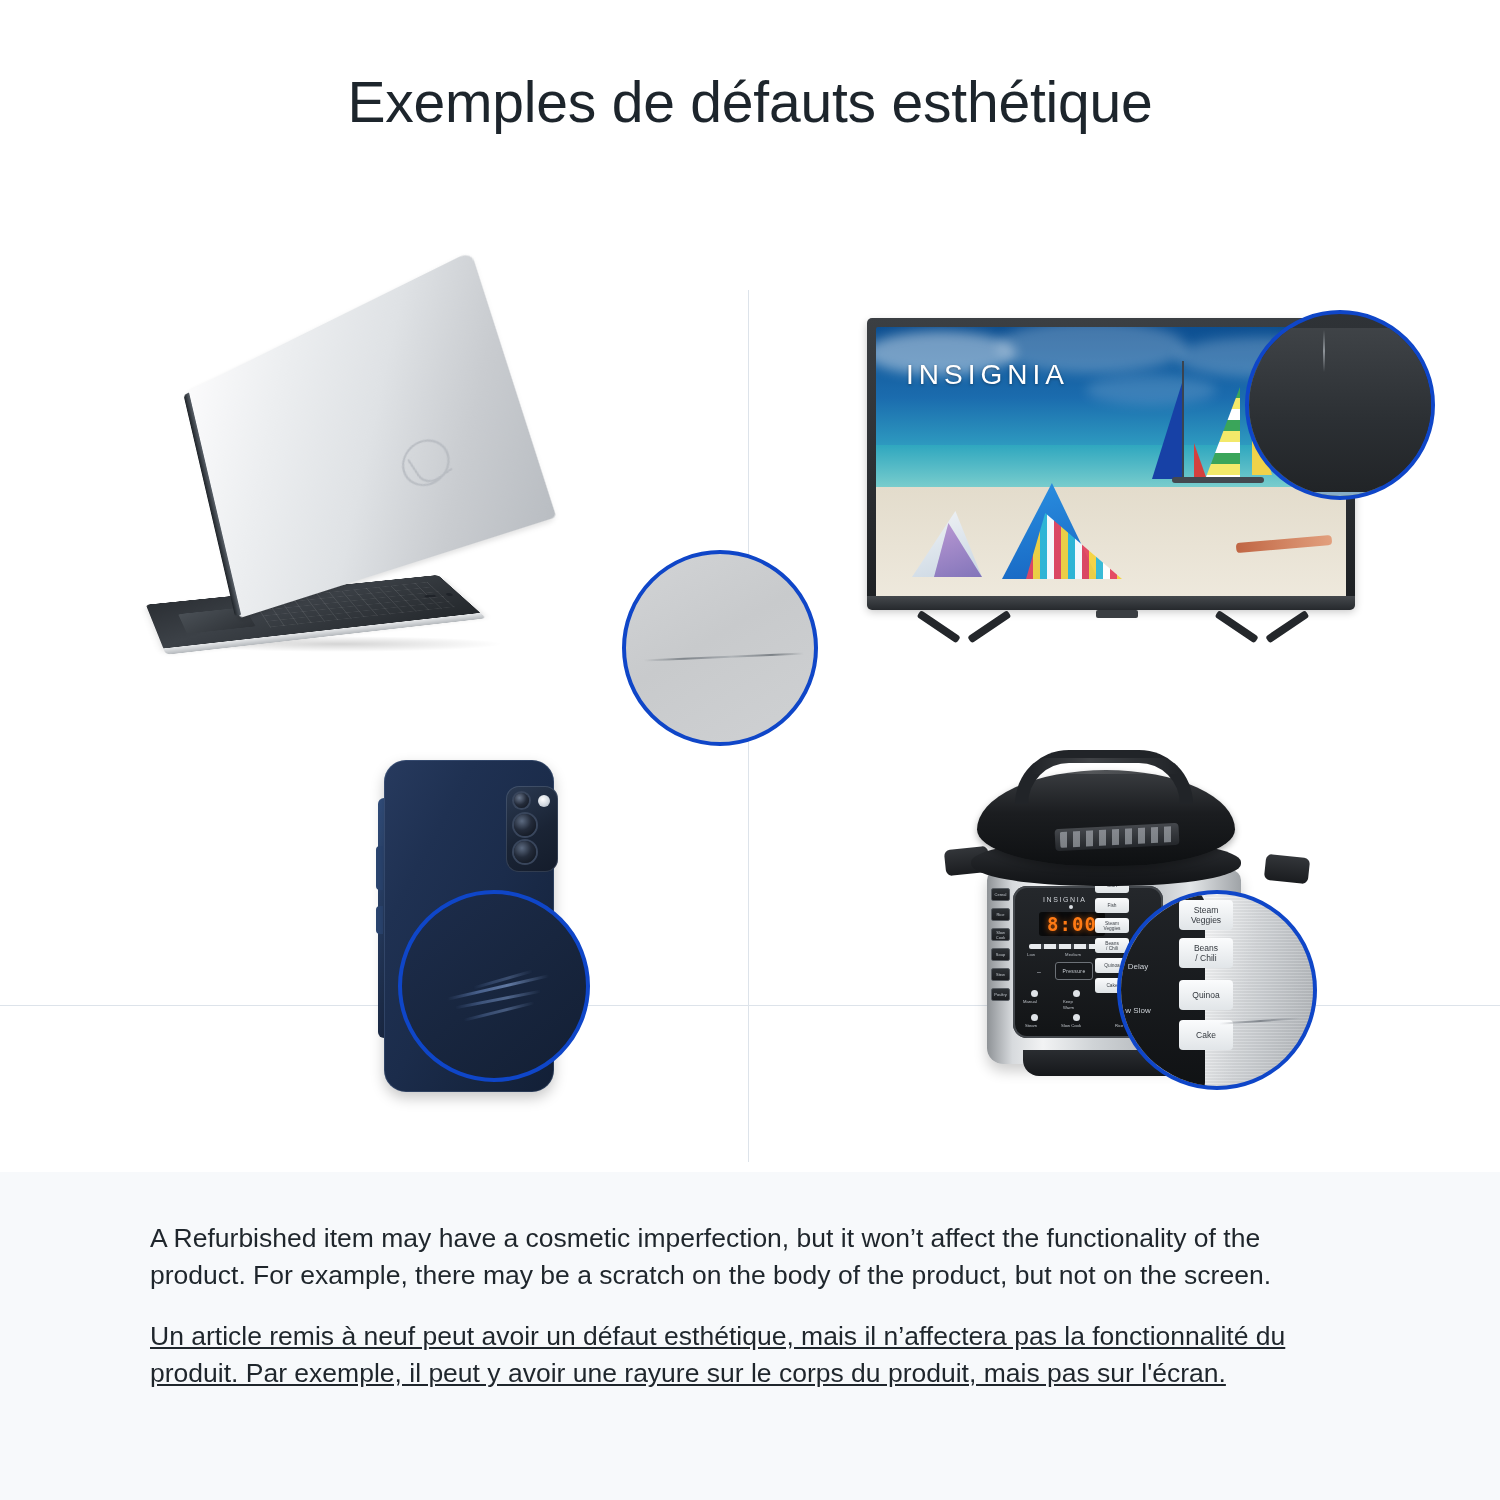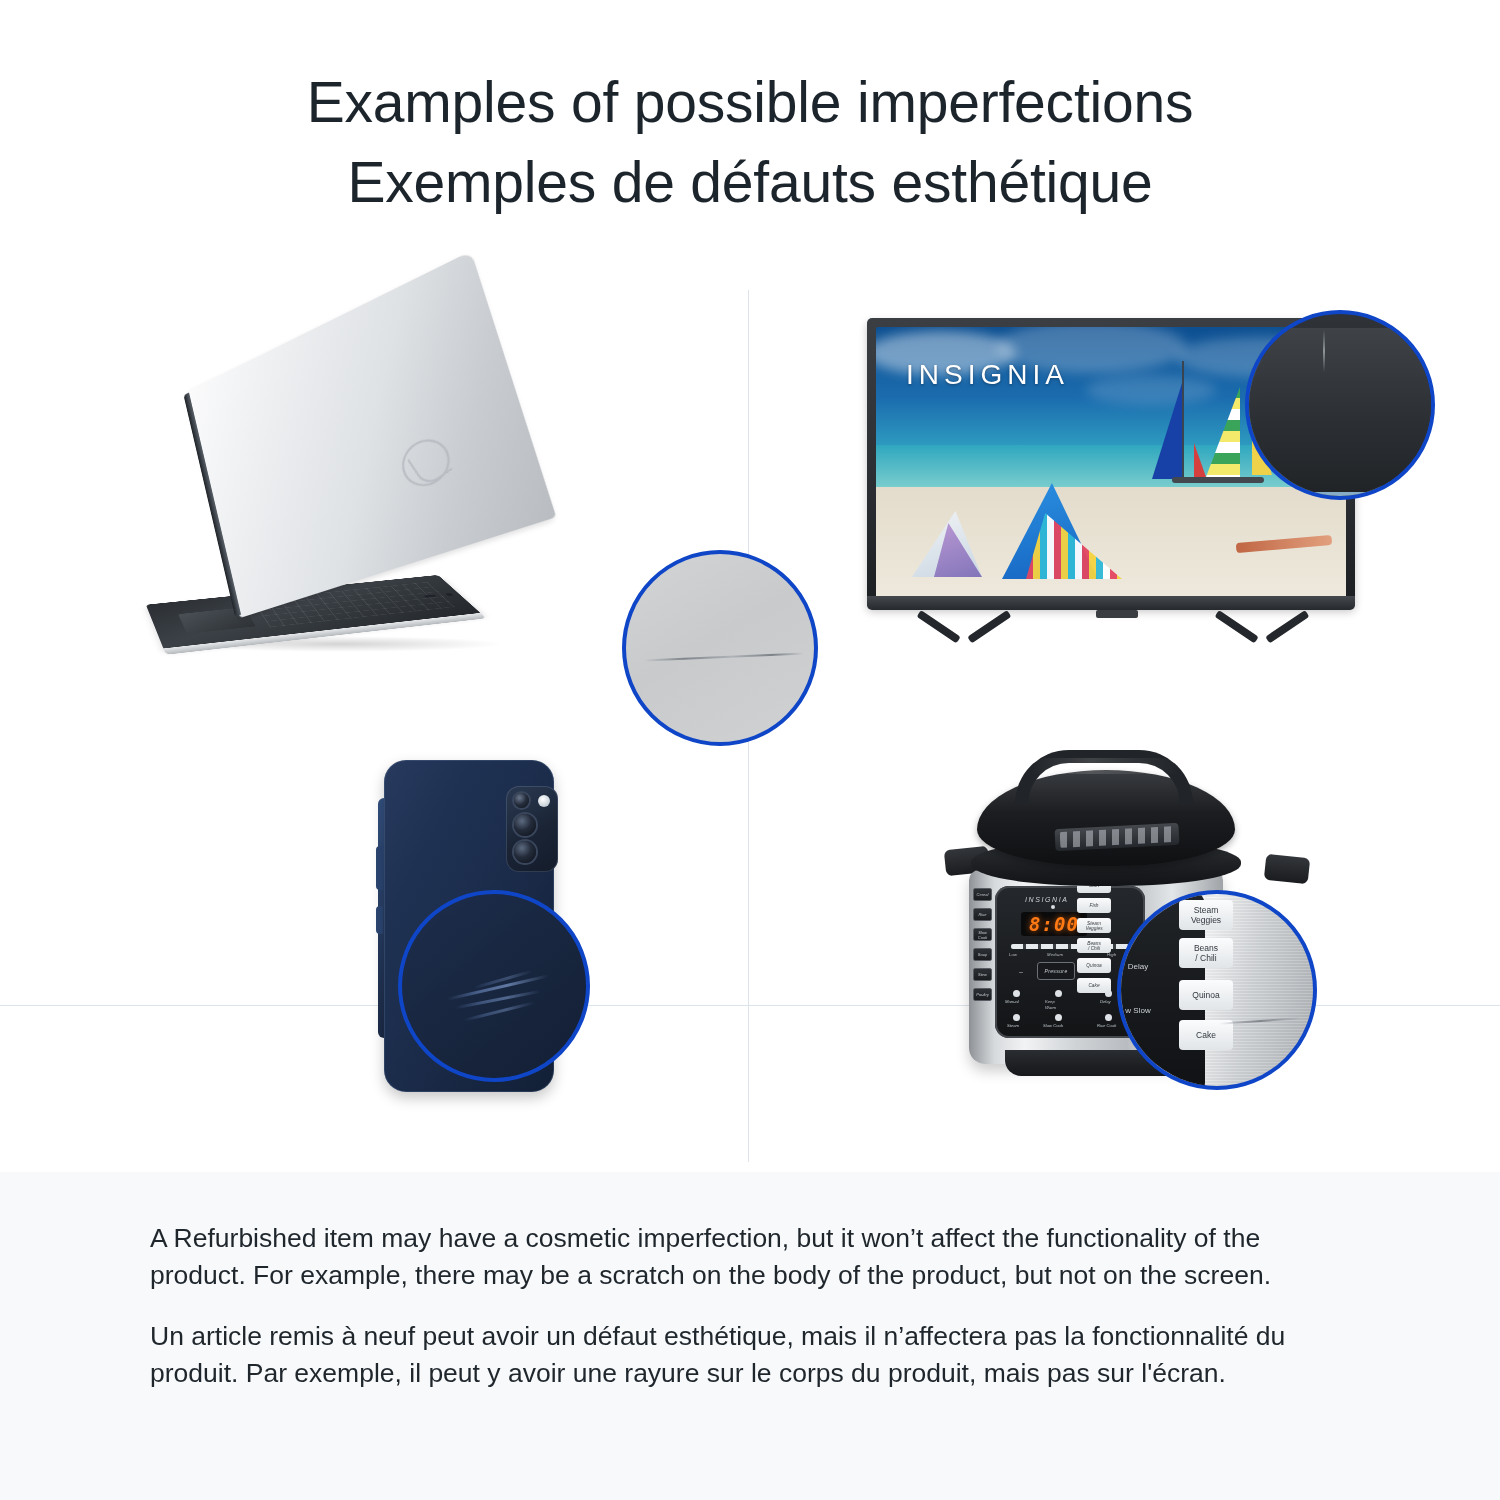--- a/index.html
+++ b/index.html
@@ -251,25 +251,24 @@
   .pc-ear{
     position:absolute; width: 44px; height: 26px; background: linear-gradient(180deg,#33363a,#1a1c1f);
     border-radius: 6px;
   }
   .pc-collar{
     position:absolute; left: 26px; top: 96px; width: 270px; height: 46px;
     background: linear-gradient(180deg,#2e3135 0%, #191b1e 70%, #111316 100%);
     border-radius: 46%/ 48%;
   }
   .pc-body{
-    position:absolute; left: 24px; top: 126px; width: 254px; height: 194px;
+    position:absolute; left: 42px; top: 126px; width: 254px; height: 194px;
     background: linear-gradient(90deg,#8e9296 0%, #d7dadd 10%, #f2f3f4 22%, #cfd3d6 42%, #b9bdc1 62%, #e3e6e8 80%, #9fa3a7 100%);
     border-radius: 10px 10px 16px 16px;
     box-shadow: 0 7px 14px rgba(0,0,0,.2);
-    font-style: italic;
   }
   .pc-foot{
     position:absolute; left: 36px; bottom: -12px; width: 250px; height: 26px;
     background: linear-gradient(180deg,#2a2d31,#15171a);
     border-radius: 0 0 16px 16px;
   }
   .pc-panel{
     position:absolute; left: 26px; top: 16px; width: 150px; height: 152px;
     background: linear-gradient(180deg,#25282c 0%, #121416 100%);
     border-radius: 14px;
@@ -352,29 +351,28 @@
     background:#f7f9fb;
     padding: 48px 150px 0 150px;
   }
   .footer p{
     color:#1f262c;
     font-size: 26.5px;
     line-height: 37px;
     text-align:left;
     font-weight: 400;
   }
-  .footer p.fr{ margin-top: 24px; }
+  .footer p.fr{ margin-top: 24px; text-decoration: underline; }
 </style>
 </head>
 <body>
 
 <div class="page">
 
   <div class="title-block">
-    <div class="title-line">Examples of possible imperfections</div>
     <div class="title-line">Exemples de défauts esthétique</div>
   </div>
 
   <div class="grid">
     <div class="vline"></div>
     <div class="hline"></div>
 
     <div class="cell cell-tl">
       <div class="laptop-wrap">
         <div class="lap-shadow"></div>

